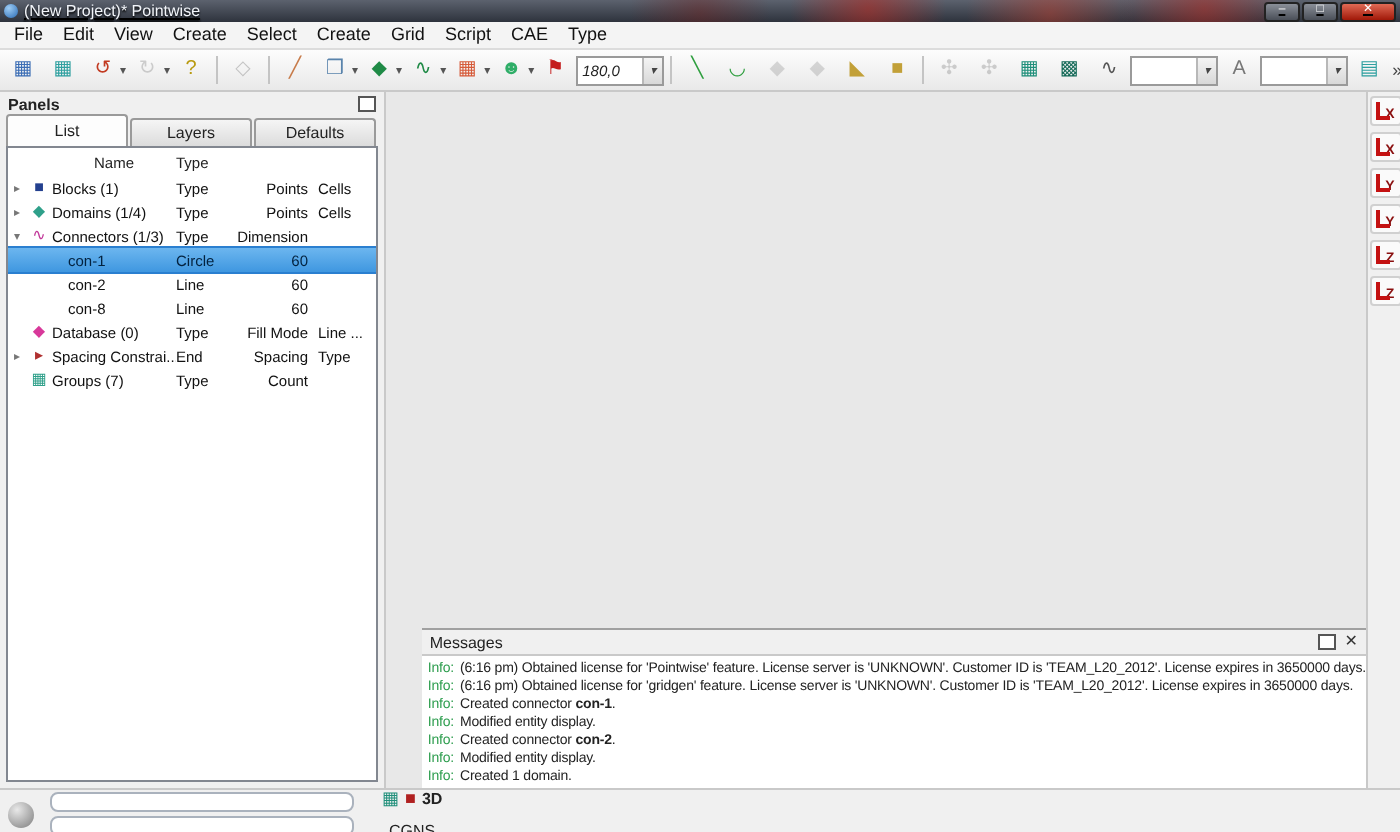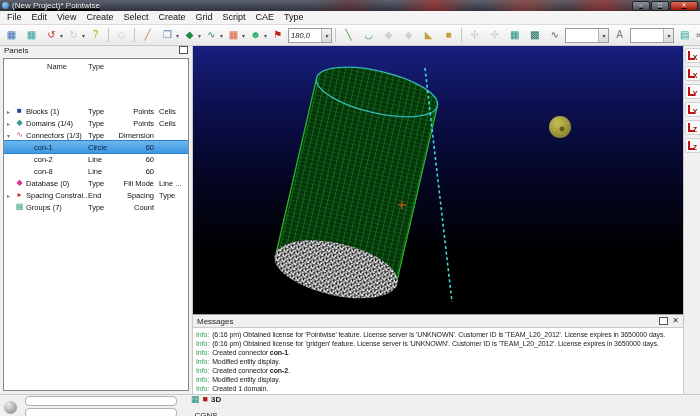--- a/index.html
+++ b/index.html
@@ -37,41 +37,41 @@
   .tcombo .val{flex:1;padding-left:2px;color:#222;}
   .tcombo .arrow{width:9px;height:100%;background:linear-gradient(#f4f4f4,#d8d8d8);border-left:1px solid #b8b8b8;font-size:6px;
     display:flex;align-items:center;justify-content:center;color:#444;}
   .toverflow{font-size:9px;color:#444;padding:0 1px;flex:0 0 auto;}
 
   
   .main{flex:0 0 348px;height:348px;display:flex;}
 
   
   .left-panel{width:192px;flex:0 0 192px;background:#f0f0f0;border-right:1px solid #c9c9c9;display:flex;flex-direction:column;}
-  .panel-title{height:12px;display:flex;align-items:flex-start;padding:0 4px;font-size:8px;color:#222;}
+  .panel-title{height:12px;display:flex;align-items:center;padding:0 4px;font-size:8px;color:#222;font-weight:bold;}
   .undock-box{margin-left:auto;width:7px;height:6px;border:1px solid #555;background:#fff;position:relative;}
   .tabs{display:flex;padding:0 3px;height:15px;align-items:flex-end;}
   .tab{flex:1;height:13px;font-size:8px;text-align:center;line-height:13px;color:#222;
     border:1px solid #9a9a9a;border-bottom:none;border-radius:2px 2px 0 0;background:linear-gradient(#f5f5f5,#dcdcdc);margin-right:1px;}
   .tab.active{background:#fdfdfd;height:15px;line-height:15px;position:relative;z-index:2;}
-  .tree-box{flex:1;margin:0 3px 3px 3px;border:1px solid #828790;background:#fff;overflow:hidden;display:flex;flex-direction:column;gap:32px;}
+  .tree-box{flex:1;margin:0 3px 3px 3px;border:1px solid #828790;background:#fff;overflow:hidden;display:flex;flex-direction:column;}
   .trow{display:grid;grid-template-columns:9px 13px 62px 28px 38px 1fr;height:12px;align-items:center;font-size:7.5px;color:#111;}
   .trow .exp{text-align:center;font-size:6px;color:#777;}
   .trow .icn{text-align:center;font-size:8px;line-height:8px;}
   .trow .nm{white-space:nowrap;overflow:hidden;}
   .trow .ty{white-space:nowrap;}
   .trow .c3{text-align:right;white-space:nowrap;}
   .trow .c4{padding-left:5px;white-space:nowrap;}
   .trow.head{height:14px;color:#222;}
   .trow.head .nm{text-align:center;}
   .trow.child .nm{padding-left:8px;}
   .trow.sel{background:linear-gradient(#6cb6ef,#3f97e0);outline:1px solid #2a7fd0;color:#03223f;}
 
   
-  .center{width:490px;flex:0 0 490px;display:flex;flex-direction:column;}
+  .center{width:490px;flex:0 0 490px;display:flex;flex-direction:column;align-items:flex-end;}
   .viewport{height:268px;flex:0 0 268px;position:relative;
     background:linear-gradient(180deg,#19207f 0%,#0c1050 22%,#04051f 52%,#000 78%);}
   .viewport svg{position:absolute;left:0;top:0;}
 
   
   .messages{height:80px;flex:0 0 80px;display:flex;flex-direction:column;border-top:1px solid #a0a0a0;}
   .msg-title{height:12px;flex:0 0 12px;background:#f0f0f0;display:flex;align-items:center;padding:0 4px;font-size:8px;color:#222;border-bottom:1px solid #c9c9c9;}
   .msg-icons{margin-left:auto;display:flex;gap:4px;align-items:center;}
   .msg-close{font-size:8px;color:#333;line-height:8px;}
   .msg-body{flex:1;background:#fff;padding:2px 0 0 3px;overflow:hidden;}
@@ -229,20 +229,25 @@
       <span class="toverflow">»</span>
     </div>
 
   <div class="main">
 
     <div class="left-panel">
       <div class="panel-title">
         <span>Panels</span>
         <span class="undock-box"></span>
       </div>
+      <div class="tabs" id="tabs">
+          <span class="tab active">List</span>
+          <span class="tab">Layers</span>
+          <span class="tab">Defaults</span>
+        </div>
       <div class="tree-box">
         <div class="trow head">
           <span class="exp"></span>
           <span class="icn"></span>
           <span class="nm">Name</span>
           <span class="ty">Type</span>
           <span class="c3"></span>
           <span class="c4"></span>
         </div>
         <div id="tree-rows">

